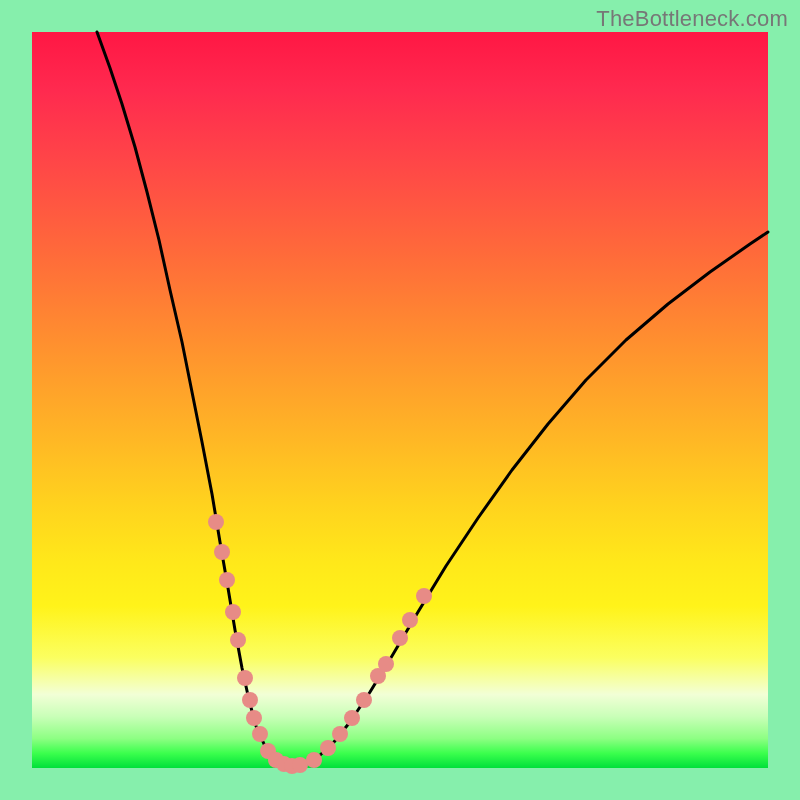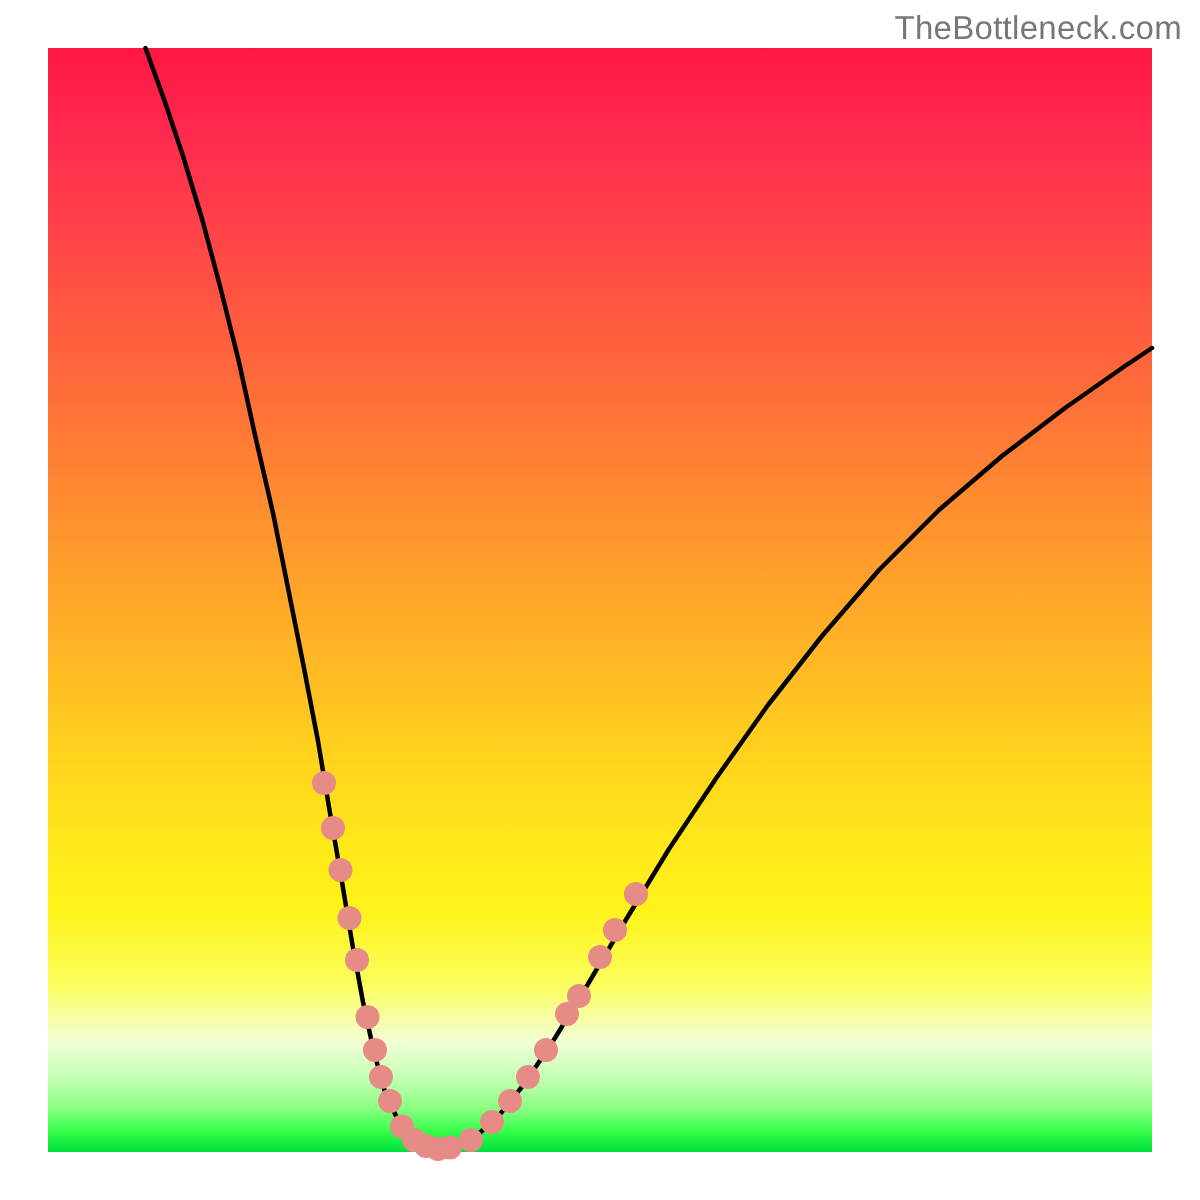--- a/index.html
+++ b/index.html
@@ -9,21 +9,21 @@
     height: 800px;
     background: #000;
     overflow: hidden;
   }
   .frame {
     position: absolute;
     left: 0;
     top: 0;
     width: 800px;
     height: 800px;
-    background: #ffffff;
+    background: #86efac;
   }
   .plot {
     position: absolute;
     left: 32px;
     top: 32px;
     width: 736px;
     height: 736px;
     
     background: linear-gradient(
       to bottom,

